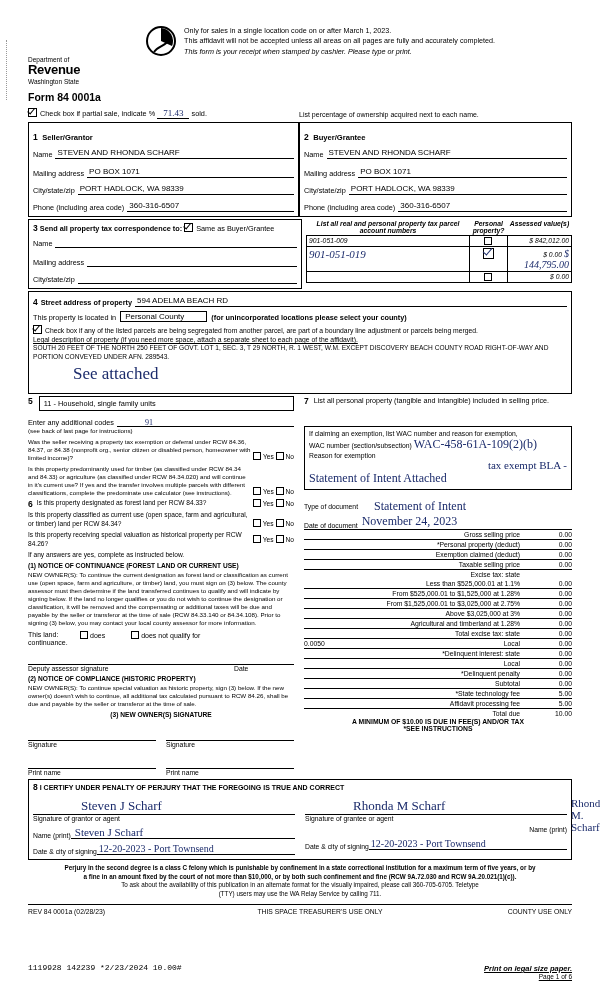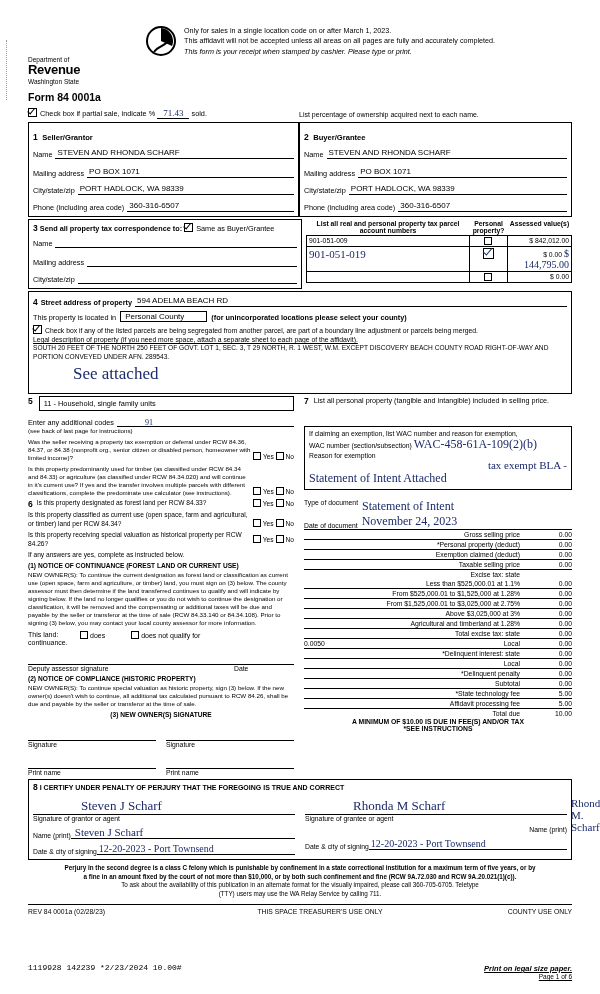--- a/index.html
+++ b/index.html
@@ -162,21 +162,21 @@
           </div>
         <div class="fl" style="margin-top:7px;">
             <span>Mailing address</span>
             <span class="u"></span>
           </div>
         <div class="fl" style="margin-top:5px;">
             <span>City/state/zip</span>
             <span class="u"></span>
           </div>
       </div>
-      <div class="colR" style="padding-left:4px;">
+      <div class="colR" style="padding-left:4px;font-style:italic;">
         <table class="tbl">
           <tbody>
               <tr>
             <th style="border:none;text-align:center;">List all real and personal property tax parcel account numbers</th>
             <th style="border:none;width:34px;text-align:center;">Personal property?</th>
             <th style="border:none;width:60px;text-align:center;">Assessed value(s)</th>
           </tr>
           <tr>
             <td>901-051-009</td>
             <td style="text-align:center;"><span class="cbs"></span></td>
@@ -308,21 +308,21 @@
               <div style="font-size:6.8px;">Print name</div>
             </div>
           <div style="flex:1;">
               <div class="sigline"></div>
               <div style="font-size:6.8px;">Print name</div>
             </div>
         </div>
       </div>
 
       <div class="colR">
-        <div style="display:flex;align-items:flex-start;font-size:6.8px;">
+        <div style="display:flex;align-items:center;font-size:6.8px;gap:12px;">
           <span>Type of document</span>
           <span class="hwbig" style="font-size:12px;margin-left:4px;">Statement of Intent</span>
         </div>
         <div style="display:flex;align-items:flex-end;font-size:6.8px;border-bottom:1px solid #000;">
           <span>Date of document</span>
           <span class="hwbig" style="font-size:12px;margin-left:4px;">November 24, 2023</span>
         </div>
 
         <div>
           <div class="moneyrow">

